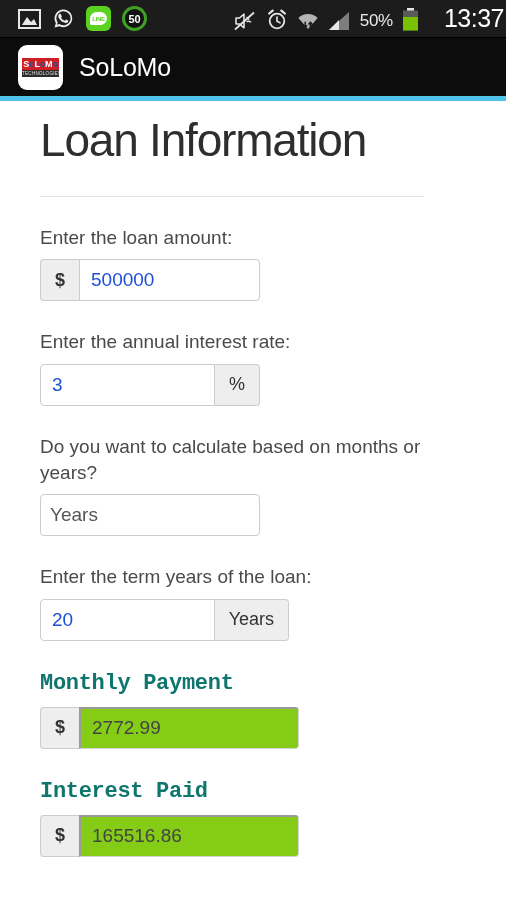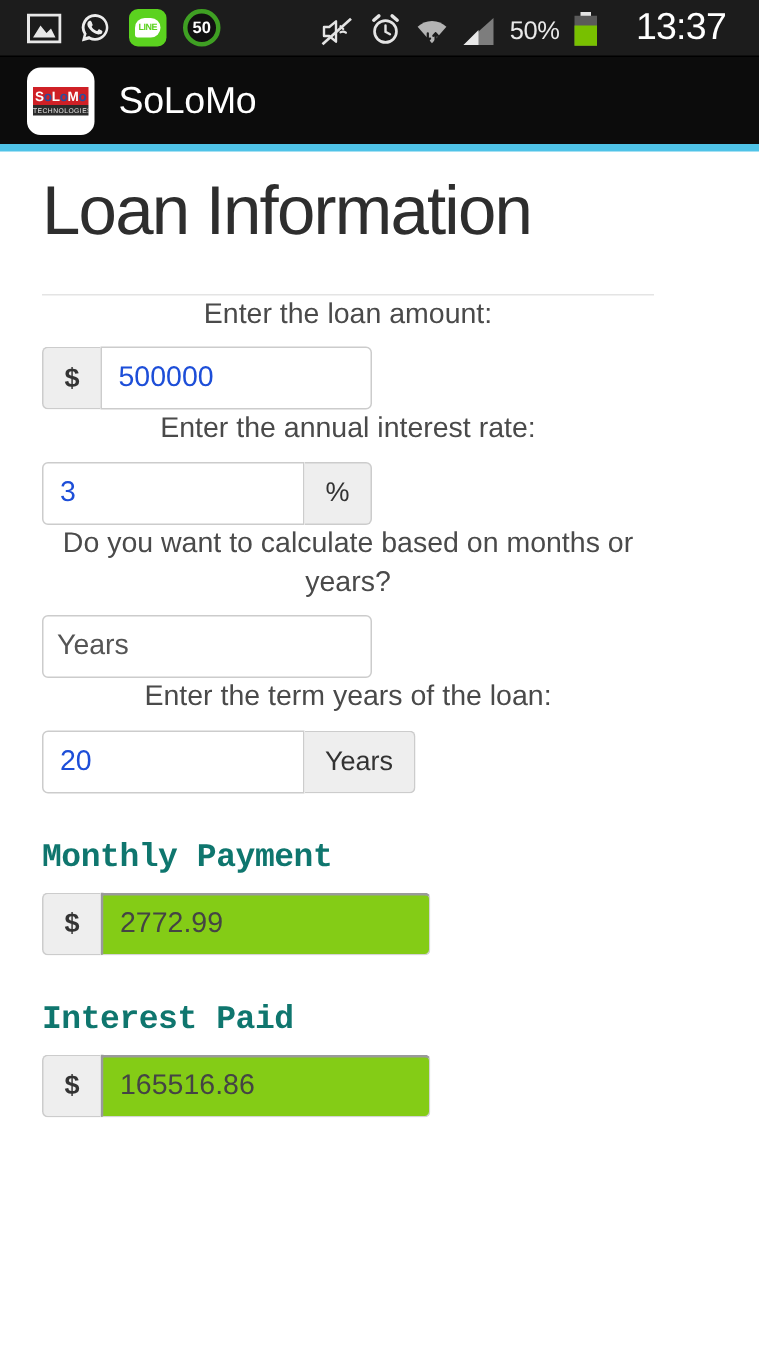--- a/index.html
+++ b/index.html
@@ -9,21 +9,21 @@
     font-family: "Liberation Sans", sans-serif;
     overflow: hidden;
   }
   #screen { position: relative; width: 506px; height: 900px; background: #fff; }
 
   
   .statusbar {
     position: absolute; top: 0; left: 0; width: 506px; height: 38px;
     background: #1c1c1c;
     display: flex; align-items: center;
-    padding: 0 22px 0 18px;
+    padding: 0 2px 0 18px;
     border-bottom: 1px solid #000;
   }
   .sb-left { display: flex; align-items: center; gap: 11px; }
   .sb-right { margin-left: auto; display: flex; align-items: flex-end; gap: 9px; }
   .sb-ico { display: block; }
   .line-badge {
     width: 25px; height: 25px; border-radius: 6px; background: #5bd21f;
     display: flex; align-items: center; justify-content: center;
   }
   .line-badge .bub {
@@ -81,34 +81,34 @@
   .app-title {
     color: #ffffff; font-size: 25px; margin-left: 16px;
     font-family: "Liberation Sans", sans-serif; letter-spacing: -0.2px;
   }
   .accent-line {
     position: absolute; top: 96px; left: 0; width: 506px; height: 5px;
     background: #4fc3e8;
   }
 
   
-  .content { position: absolute; top: 101px; left: 0; width: 464px; padding: 0 28px; }
+  .content { position: absolute; top: 101px; left: 0; width: 464px; padding: 0 40px; }
   .page-title {
     font-family: "Liberation Sans", sans-serif;
     font-size: 46px; font-weight: normal; color: #2e2e2e;
     letter-spacing: -1.2px; margin-top: 14px; line-height: 1.1;
   }
   .divider {
     height: 1px; background: #e4e4e4; margin-top: 30px; margin-bottom: 0;
   }
 
   .field-label {
     font-family: "Liberation Sans", sans-serif;
     font-size: 19px; color: #4a4a4a; line-height: 1.35;
-    margin-bottom: 9px; text-align: center;
+    margin-top: 28px; margin-bottom: 9px;
   }
 
   .input-group { display: flex; align-items: stretch; height: 42px; }
   .ig-220 { width: 220px; }
   .ig-249 { width: 249px; }
   .ig-259 { width: 259px; }
 
   .addon {
     display: flex; align-items: center; justify-content: center;
     background: #eeeeee; border: 1px solid #ccc;

